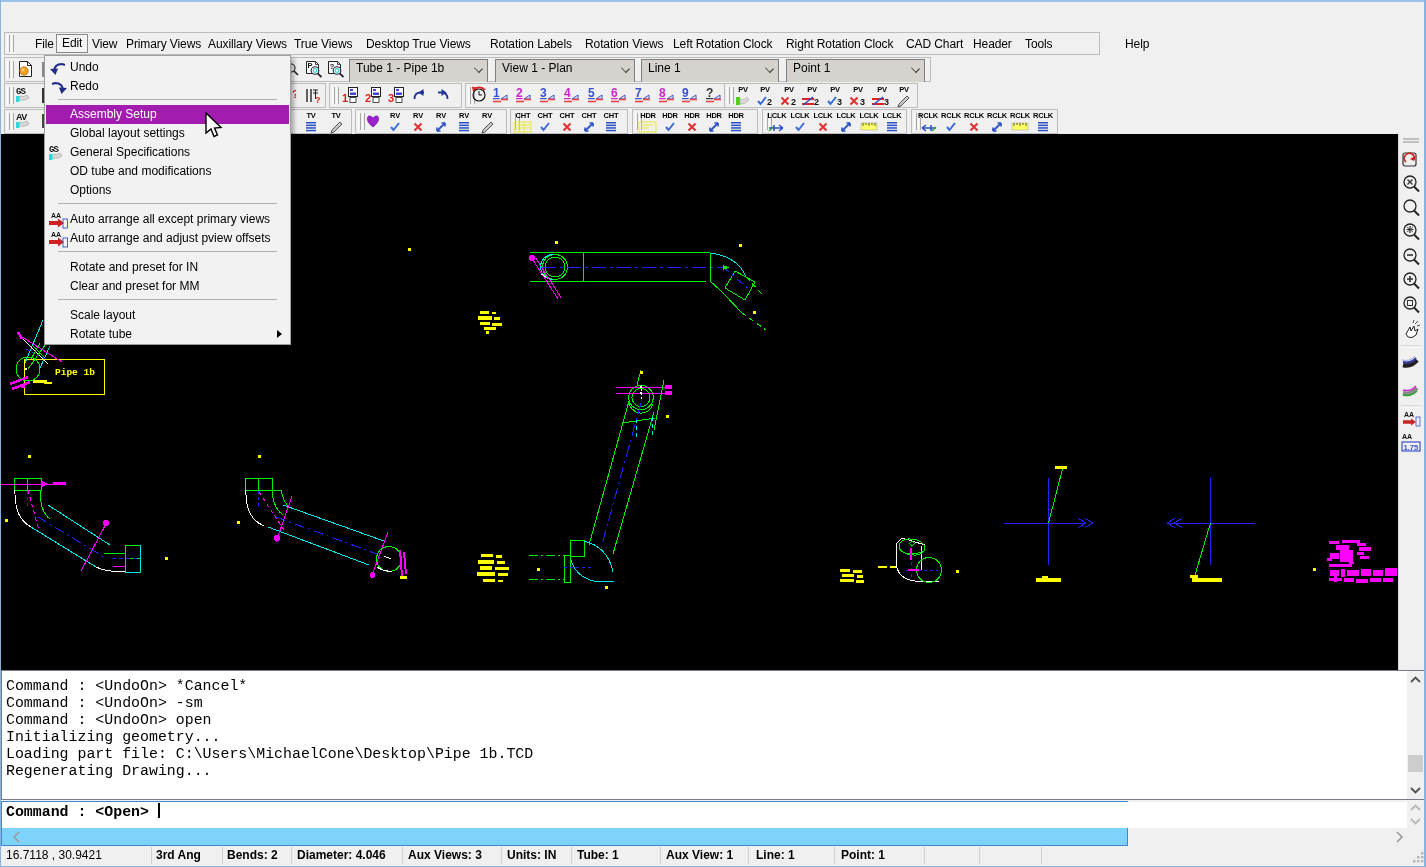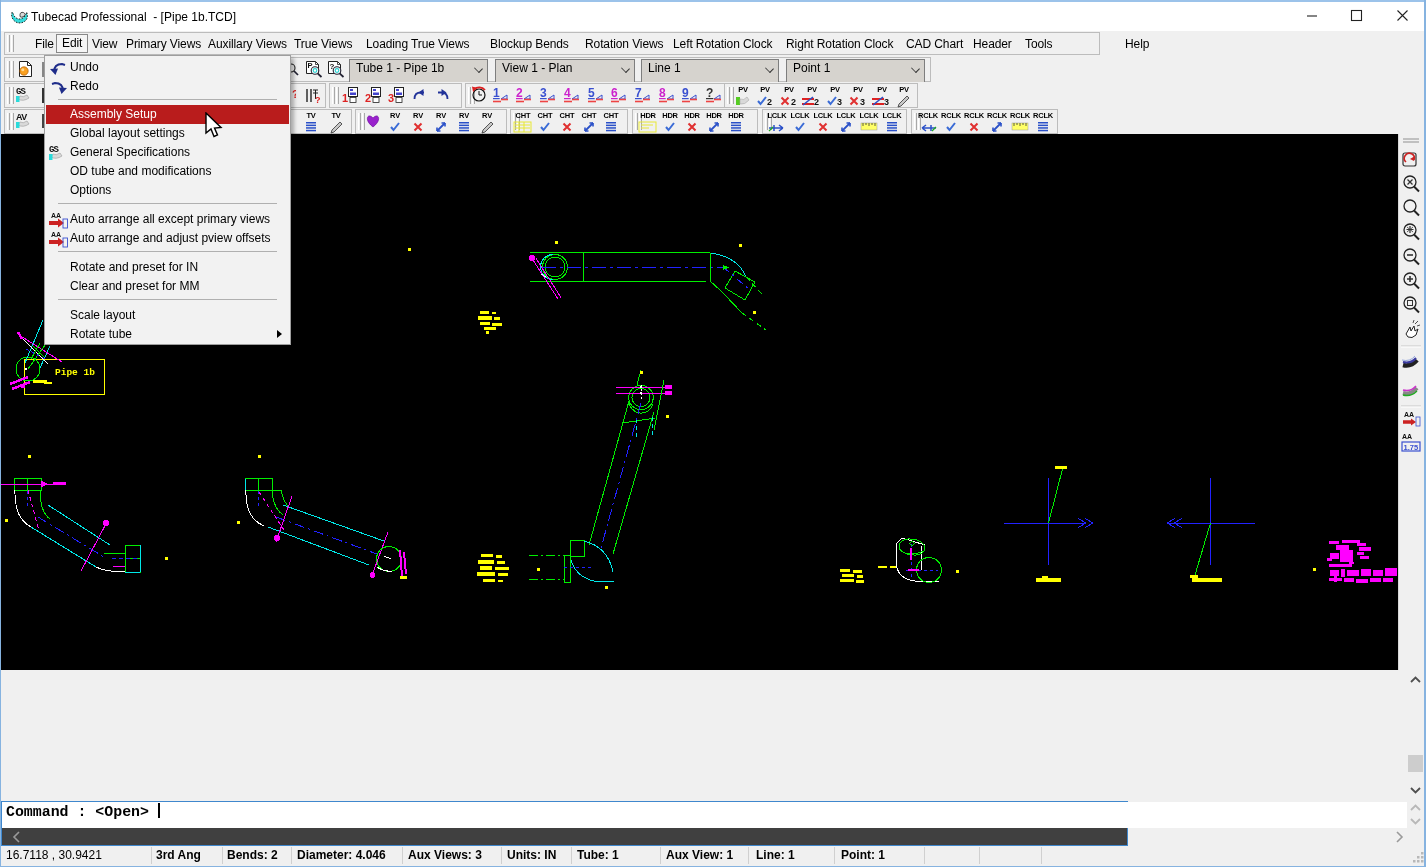--- a/index.html
+++ b/index.html
@@ -20,47 +20,35 @@
 #console { position:absolute; left:1px; top:670px; width:1423px; height:130px; background:#fff;
   border:1px solid #767d86; font-family:"Liberation Mono", monospace; font-size:14.9px; line-height:16.95px;
   color:#000; padding:7px 0 0 4px; white-space:pre; }
 #statusbar { position:absolute; left:1px; top:846px; width:1424px; height:20px; background:#f0f0f0; font-size:12px; color:#000; }
 .scell { position:absolute; top:2px; font-weight:bold; white-space:nowrap; }
 .ssep { position:absolute; top:1px; width:1px; height:17px; background:#d0d0d0; }
 #dropmenu { position:absolute; left:44px; top:55px; width:247px; height:290px; background:#f2f2f2;
   border:1px solid #9e9e9e; box-shadow:3px 3px 4px rgba(0,0,0,0.3); font-size:12px; color:#000; z-index:50; }
 .ditem { position:absolute; left:1px; width:243px; height:19px; line-height:19px; padding-left:24px; white-space:nowrap; }
 .dsep { position:absolute; left:13px; width:219px; height:1px; background:#b0b0b0; }
-.dhl { background:#b91c1c; color:#fff; }
+.dhl { background:#a21caf; color:#fff; }
 </style></head><body>
 <div id="win">
-<div id="titlebar">
-<svg class="abs" style="left:9px;top:6px" width="19" height="19" viewBox="0 0 19 19">
- <path d="M2.2,5 C0.8,8 2,12.5 5.5,14.8 C9,17 14,16 16.5,12.5 C17.6,10.5 17.7,7.5 16.6,5.2 C16,8.4 14.2,10.8 11.2,11.8 C7.8,12.8 4.2,10.4 3.4,7.2 Z" fill="#35dbdb" stroke="#111" stroke-width="0.9" stroke-dasharray="1.6 1.3"></path>
- <path d="M10.8,5.8 C12.4,4.8 14.6,5.4 15.2,7.6 C14.2,9.6 12,10.6 10.4,10 C9.7,8.5 9.9,6.9 10.8,5.8 Z" fill="#d8d8d8" stroke="#222" stroke-width="0.8"></path>
-</svg>
-<div id="title-text">Tubecad Professional&nbsp; - [Pipe 1b.TCD]</div>
-<svg class="abs" style="left:1295px;top:0px" width="128" height="30" viewBox="0 0 128 30">
- <line x1="11" y1="15" x2="21" y2="15" stroke="#222" stroke-width="1.1"></line>
- <rect x="55.5" y="9.5" width="10" height="10" fill="none" stroke="#222" stroke-width="1.1"></rect>
- <path d="M101.5,9.5 L111.5,19.5 M111.5,9.5 L101.5,19.5" stroke="#222" stroke-width="1.1"></path>
-</svg>
-</div>
 <div id="menubar">
 <div class="abs" style="left:3px;top:1px;width:1096px;height:23px;border:1px solid #bcbcbc;background:#f0f0f0;"></div>
 <div class="grip" style="left:6px;top:4px"></div>
       <div class="grip" style="left:10px;top:4px"></div>
 <div class="mitem" style="left:34px">File</div>
 <div class="mitem" style="left:55px;border:1px solid #888;background:#f5f5f5;padding:0 5px;top:3px;height:19px;line-height:17px;">Edit</div>
 <div class="mitem" style="left:91px">View</div>
 <div class="mitem" style="left:125px">Primary Views</div>
 <div class="mitem" style="left:207px">Auxillary Views</div>
 <div class="mitem" style="left:293px">True Views</div>
-<div class="mitem" style="left:365px">Loading True Views</div>
-<div class="mitem" style="left:489px">Blockup Bends</div>
+<div class="mitem" style="left:365px">Desktop True Views</div>
+<div class="mitem" style="left:489px">Rotation Labels</div>
 <div class="mitem" style="left:584px">Rotation Views</div>
 <div class="mitem" style="left:672px">Left Rotation Clock</div>
 <div class="mitem" style="left:785px">Right Rotation Clock</div>
 <div class="mitem" style="left:905px">CAD Chart</div>
 <div class="mitem" style="left:972px">Header</div>
 <div class="mitem" style="left:1024px">Tools</div>
 <div class="mitem" style="left:1124px">Help</div>
 </div>
 <div class="trow" style="top:56px">
 <div class="tgroup" style="left:3px;top:1px;width:927px"></div>
@@ -751,27 +739,33 @@
         <path d="M3,273 h20" stroke="#fff" stroke-width="1"></path>
         <text x="6" y="283" font-size="7" font-weight="bold" fill="#111" font-family="Liberation Sans">AA</text>
         <path d="M5,288 h8" stroke="#cc2222" stroke-width="3.5"></path>
         <path d="M13,284.5 l5,3.5 l-5,3.5 Z" fill="#cc2222"></path>
         <rect x="18" y="283" width="4" height="9" stroke="#3a50d0" stroke-width="0.8"></rect>
         <text x="4" y="305" font-size="7" font-weight="bold" fill="#111" font-family="Liberation Sans">AA</text>
         <rect x="4" y="308" width="18" height="9" stroke="#3a50d0" stroke-width="1.2"></rect>
         <text x="5.5" y="316" font-size="7.5" font-weight="bold" fill="#3a50d0" font-family="Liberation Sans">1.75</text>
       </g>
     </svg>
+<div id="console">Command : &lt;UndoOn&gt; *Cancel*
+Command : &lt;UndoOn&gt; -sm
+Command : &lt;UndoOn&gt; open
+Initializing geometry...
+Loading part file: C:\Users\MichaelCone\Desktop\Pipe 1b.TCD
+Regenerating Drawing...</div>
 <div class="abs" style="left:1407px;top:671px;width:17px;height:128px;background:#f0f0f0;"></div>
 <svg class="abs" style="left:1407px;top:671px" width="17" height="128" viewBox="0 0 17 128">
 <path d="M4,11 L8.5,6.5 L13,11" stroke="#505050" stroke-width="1.8" fill="none"></path>
 <path d="M4,117 L8.5,121.5 L13,117" stroke="#505050" stroke-width="1.8" fill="none"></path>
 <rect x="1" y="84" width="15" height="17" fill="#cdcdcd"></rect>
 </svg>
-<div class="abs" style="left:1px;top:801px;width:1127px;height:45px;border:1px solid #3f87cd;background:#404040;">
+<div class="abs" style="left:1px;top:801px;width:1127px;height:45px;border:1px solid #3f87cd;background:#7dd3fc;">
 <div class="abs" style="left:0px;top:0px;width:1405px;height:26px;background:#fff;font-family:'Liberation Mono',monospace;font-weight:bold;font-size:14.9px;color:#000;padding:1px 0 0 4px;white-space:pre;">Command : &lt;Open&gt; <span style="display:inline-block;width:2px;height:15px;background:#000;vertical-align:-2px;"></span></div>
 <svg class="abs" style="left:1405px;top:0px" width="17" height="27" viewBox="0 0 17 27">
         <path d="M4,8 L8.5,3.5 L13,8" stroke="#b8b8b8" stroke-width="1.8" fill="none"></path>
         <path d="M4,17 L8.5,21.5 L13,17" stroke="#b8b8b8" stroke-width="1.8" fill="none"></path>
       </svg>
 <svg class="abs" style="left:8px;top:28px" width="16" height="14" viewBox="0 0 16 14">
         <path d="M9,2 L4,7 L9,12" stroke="#9a9a9a" stroke-width="1.6" fill="none"></path>
       </svg>
 <svg class="abs" style="left:1388px;top:28px" width="16" height="14" viewBox="0 0 16 14">
         <path d="M7,2 L12,7 L7,12" stroke="#9a9a9a" stroke-width="1.6" fill="none"></path>

